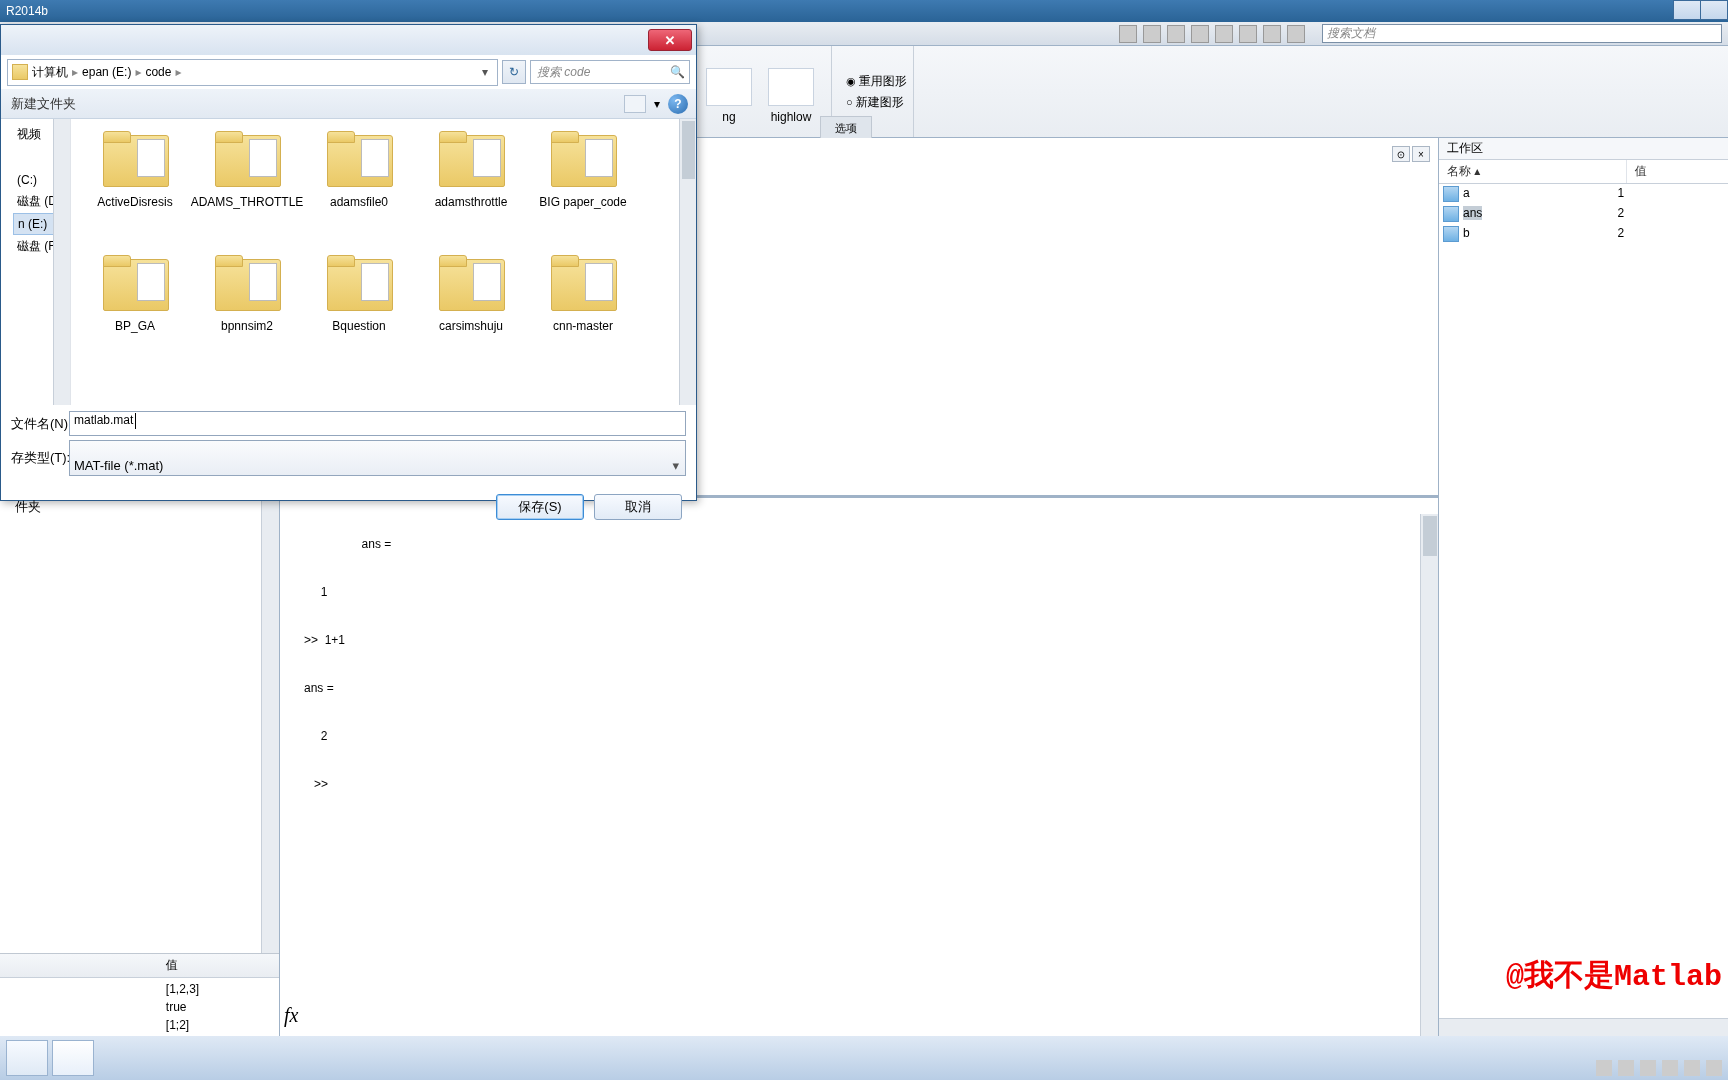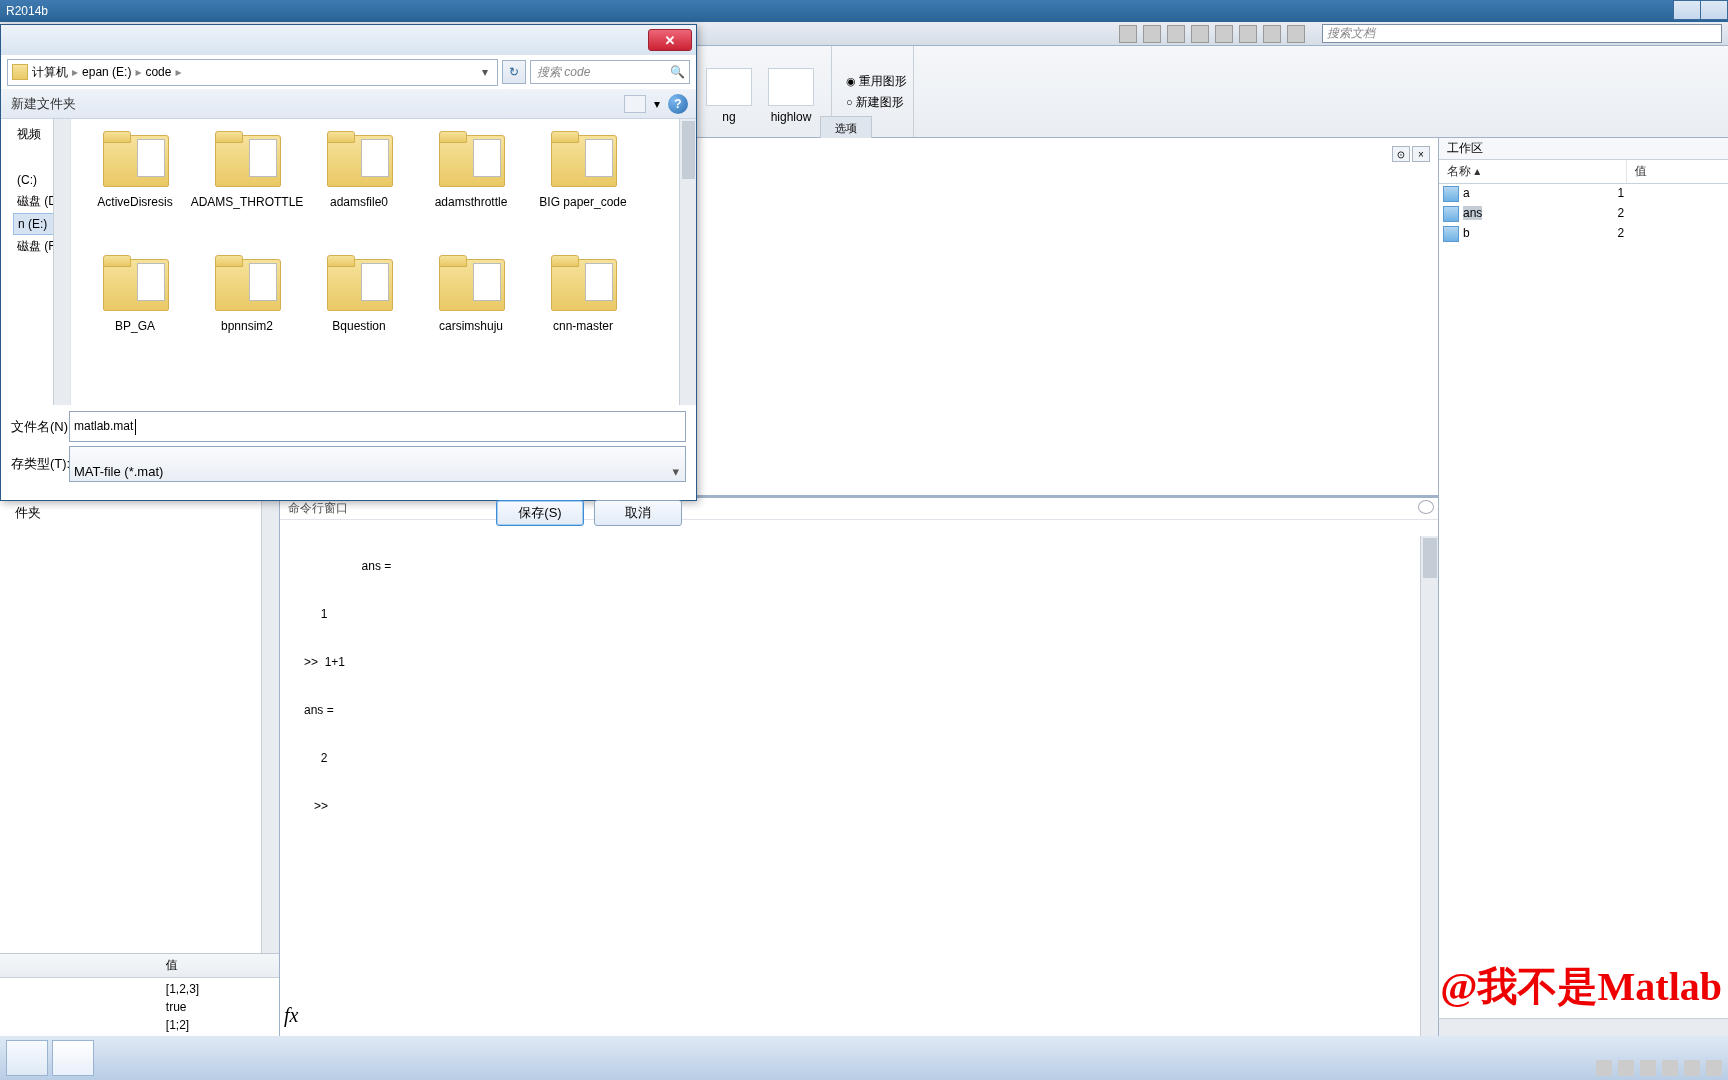--- a/index.html
+++ b/index.html
@@ -48,21 +48,21 @@
 .rightpanel{width:290px;border-left:1px solid #9fb2c7;display:flex;flex-direction:column}
 .ws-title{padding:2px 8px;font-size:12px;border-bottom:1px solid #c8d0da;background:#f5f7fa}
 .ws-head{display:flex;border-bottom:1px solid #c8d0da}
 .ws-head .col{padding:3px 8px;font-size:12px;color:#333}
 .ws-head .col:first-child{width:65%;border-right:1px solid #e0e4ea}
 .ws-row{display:flex;padding:2px 4px;font-size:17px}
 .ws-row .ic{width:16px;height:16px;background:linear-gradient(#b3d6f2,#6fb1e4);border:1px solid #5c9bd1;margin-right:4px;display:flex;align-items:center;justify-content:center}
 .ws-row .n{width:55%}
 .ws-row.sel .n span{background:#c4cdd6}
 .ws-scroll-h{height:18px;background:#e8ecf1;border-top:1px solid #c7cfd9;margin-top:auto}
-.watermark{position:absolute;right:6px;bottom:66px;color:#e00;font-family:Liberation Serif, serif;font-size:40px;font-weight:bold}
+.watermark{position:absolute;right:6px;bottom:84px;color:#e00;font-family:Liberation Mono, monospace;font-size:30px;font-weight:bold}
 
 
 .taskbar{position:absolute;left:0;right:0;bottom:0;height:44px;background:linear-gradient(#dfe9f5,#b8cde5);display:flex;align-items:center;padding:0 6px}
 .tbbtn{width:42px;height:36px;border:1px solid #9ab3d0;background:linear-gradient(#f7faff,#dfe9f5);margin-right:4px}
 .tray{position:absolute;right:6px;bottom:4px;display:flex;gap:6px;align-items:center}
 .trayic{width:16px;height:16px;background:#ccc}
 
 
 .dialog{position:absolute;left:0;top:24px;width:697px;height:477px;background:#fff;border:1px solid #2a5a8a;box-shadow:2px 2px 8px rgba(0,0,0,.3);z-index:100}
 .dlg-title{height:30px;background:linear-gradient(#eef3f9,#d8e3f0);position:relative}
@@ -88,21 +88,21 @@
 .dlg-files-scroll{position:absolute;right:0;top:0;bottom:0;width:17px;background:#e8ecf1;border-left:1px solid #c7cfd9}
 .dlg-files-scroll .thumb{width:13px;height:58px;background:#c4cdd6;margin:2px}
 .folder{width:112px;height:124px;display:flex;flex-direction:column;align-items:center;justify-content:flex-start;text-align:center;font-size:13px;padding:4px}
 .folder .fic{width:72px;height:58px;margin-bottom:6px;position:relative}
 .folder .fic::before{content:"";position:absolute;left:4px;top:4px;width:64px;height:50px;background:linear-gradient(#f6e29a,#eac966);border-radius:3px 3px 2px 2px;border:1px solid #d4b050}
 .folder .fic::after{content:"";position:absolute;left:4px;top:0;width:26px;height:10px;background:linear-gradient(#f6e29a,#eac966);border:1px solid #d4b050;border-radius:3px 3px 0 0}
 .folder .doc{position:absolute;right:6px;top:8px;width:28px;height:38px;background:#fff;border:1px solid #bbb;z-index:1}
 .dlg-inputs{padding:6px 10px}
 .dlg-row{display:flex;align-items:center;margin-bottom:4px}
 .dlg-row label{width:58px;font-size:13px;text-align:right;padding-right:4px;white-space:nowrap;overflow:hidden}
-.dlg-input{flex:1;height:31px;border:1px solid #93a6bd;padding:6px 4px;font-size:13px}
+.dlg-input{flex:1;height:25px;border:1px solid #93a6bd;padding:0 4px;font-size:13px}
 .dlg-select{flex:1;height:22px;border:1px solid #93a6bd;background:linear-gradient(#fafbfd,#e9eef5);padding:17px 4px;font-size:13px;position:relative}
 .dlg-select::after{content:"▾";position:absolute;right:6px;color:#555}
 .dlg-buttons{display:flex;justify-content:flex-end;gap:10px;padding:8px 14px 12px;align-items:center}
 .dlg-buttons .hf{margin-right:auto;font-size:13px}
 .dbtn{width:88px;height:26px;border:1px solid #8ca5c2;background:linear-gradient(#f7faff,#e2ebf6);border-radius:3px;font-size:13px}
 .dbtn.primary{border:1px solid #3c8cd6;box-shadow:0 0 0 1px #a5cef2 inset}
 .cursor{display:inline-block;width:1px;height:16px;background:#000;vertical-align:middle;margin-left:2px}
 </style>
 </head>
 <body>
@@ -177,24 +177,20 @@
         </div>
       </div>
   </div>
 
   <div class="centerpanel">
     <div class="editor-area">
       <div class="editor-tools">
         <div class="toolbtn">⊙</div>
         <div class="toolbtn">×</div>
       </div>
-    </div>
-    <div class="cmdhead">
-      <span>命令行窗口</span>
-      <div class="dock"></div>
     </div>
     <div class="cmdbody">
       <span>ans =
 
      1
 
 &gt;&gt;  1+1
 
 ans =
 

